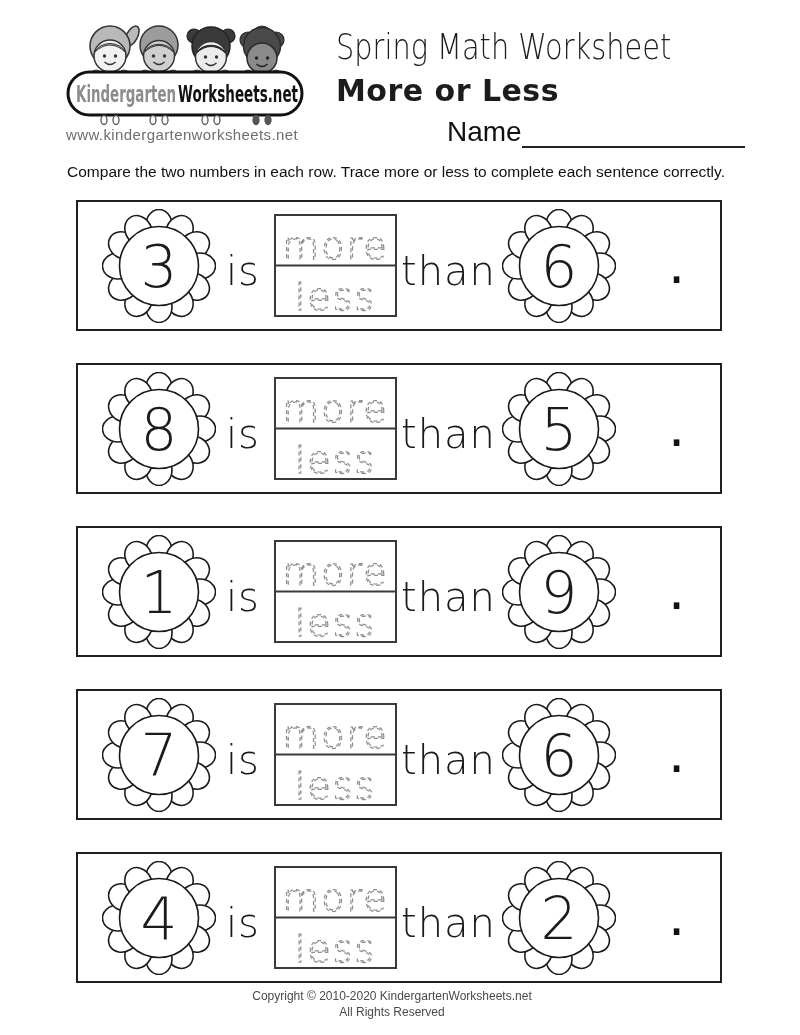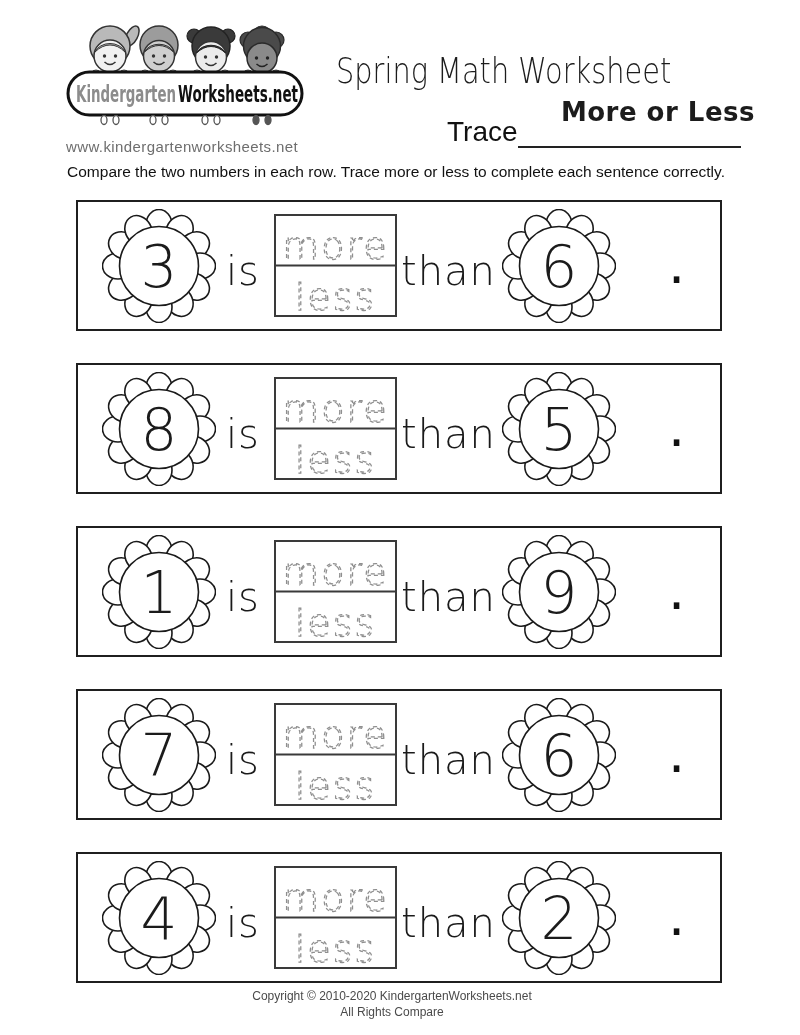--- a/index.html
+++ b/index.html
@@ -1,26 +1,26 @@
 <!DOCTYPE html>
 <html><head>
 <meta charset="utf-8">
 <style>
   html,body{margin:0;padding:0;background:#fff;}
   .page{position:relative;width:800px;height:1035px;background:#fff;overflow:hidden;
         font-family:"Liberation Sans",sans-serif;color:#1c1c1c;}
 
   
   .logo-svg{position:absolute;left:60px;top:22px;}
-  .logo-url{position:absolute;left:66px;top:126px;font-size:15px;color:#6e6e6e;letter-spacing:.4px;margin-top:12px;}
-  .title-block{position:absolute;left:336px;top:26px;margin-top:24px;}
+  .logo-url{position:absolute;left:66px;top:126px;font-size:15px;color:#6e6e6e;letter-spacing:.4px;}
+  .title-block{position:absolute;left:336px;top:26px;}
   .title{font-family:"DejaVu Sans",sans-serif;font-size:36px;font-weight:300;
          transform:scaleX(.8);transform-origin:left top;white-space:nowrap;line-height:1.15;}
-  .subtitle{font-family:"DejaVu Sans",sans-serif;font-size:26px;font-weight:700;
-            letter-spacing:.5px;margin-top:6px;text-align:right;}
+  .subtitle{font-family:"DejaVu Sans",sans-serif;font-size:30px;font-weight:700;
+            letter-spacing:.5px;margin-top:6px;}
   .name-row{position:absolute;left:447px;top:116px;display:flex;align-items:flex-end;}
   .name-label{font-size:28px;color:#111;}
   .name-line{width:223px;border-bottom:2.5px solid #222;height:30px;}
 
   .instruction{position:absolute;left:0;right:8px;top:163px;text-align:center;
                font-size:15.5px;color:#111;}
 
   
   .rows{position:absolute;left:76px;top:200px;width:646px;display:flex;
         flex-direction:column;gap:32px;}
@@ -124,21 +124,21 @@
     </g>
   </svg>
   <div class="logo-url">www.kindergartenworksheets.net</div>
 
   <div class="title-block">
     <div class="title">Spring Math Worksheet</div>
     <div class="subtitle">More or Less</div>
   </div>
 
   <div class="name-row">
-    <span class="name-label">Trace</span>
+    <span class="name-label">Name</span>
     <span class="name-line"></span>
   </div>
 
   <div class="instruction">Compare the two numbers in each row. Trace more or less to complete each sentence correctly.</div>
 
   <div class="rows">
   <div class="sentence-row">
     <svg class="flower left" width="114" height="114" viewBox="0 0 114 114">
       <g fill="#fff" stroke="#1a1a1a" stroke-width="1.6">
         <ellipse cx="57" cy="16" rx="13" ry="15.5"></ellipse>
@@ -399,15 +399,15 @@
       </g>
       <text x="57" y="78" text-anchor="middle" class="flower-num">2</text>
     </svg>
 
     <span class="period">.</span>
   </div>
 </div>
 
   <div class="footer">
     <div>Copyright © 2010-2020 KindergartenWorksheets.net</div>
-    <div>All Rights Compare</div>
+    <div>All Rights Reserved</div>
   </div>
 </div>
 
 </body></html>

